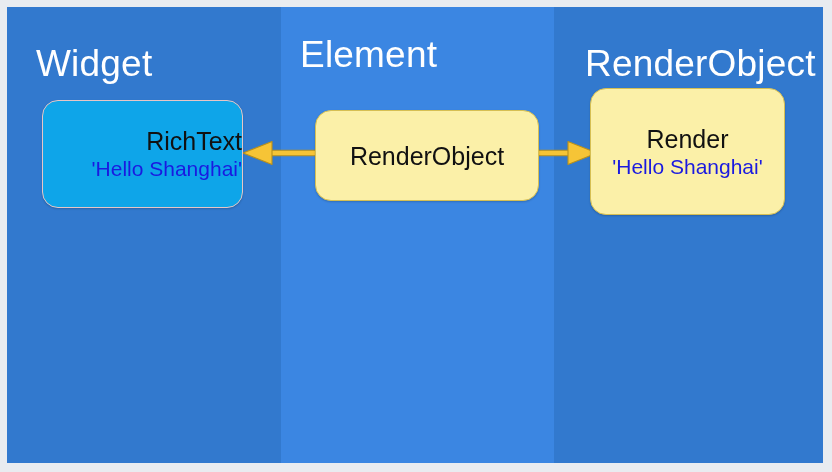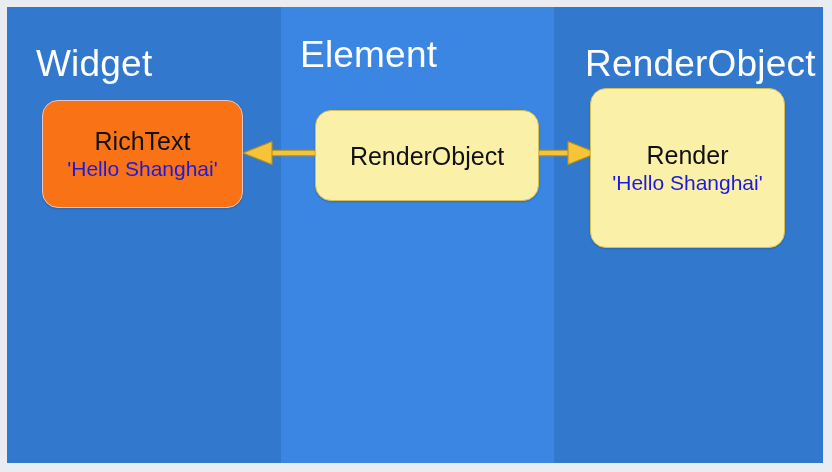--- a/index.html
+++ b/index.html
@@ -100,38 +100,39 @@
     font-size: 21px;
     line-height: 26px;
     white-space: nowrap;
   }
 
   .node-richtext {
     left: 42px;
     top: 100px;
     width: 201px;
     height: 108px;
-    background: #f97316;
+    background: #0ea5e9;
     border: 1px solid #e6c6c6;
     box-shadow: 0 1px 2px rgba(0,0,0,0.18);
+    align-items: flex-end;
   }
   .node-leafrender {
     left: 315px;
     top: 110px;
     width: 224px;
     height: 91px;
     background: #fbf0a8;
     border: 1px solid #d6bf53;
     box-shadow: 0 1px 2px rgba(0,0,0,0.18);
   }
   .node-renderparagraph {
     left: 590px;
     top: 88px;
     width: 195px;
-    height: 160px;
+    height: 127px;
     background: #fbf0a8;
     border: 1px solid #d6bf53;
     box-shadow: 0 1px 2px rgba(0,0,0,0.18);
   }
 
   
   .arrow {
     position: absolute;
     height: 24px;
     z-index: 15;

